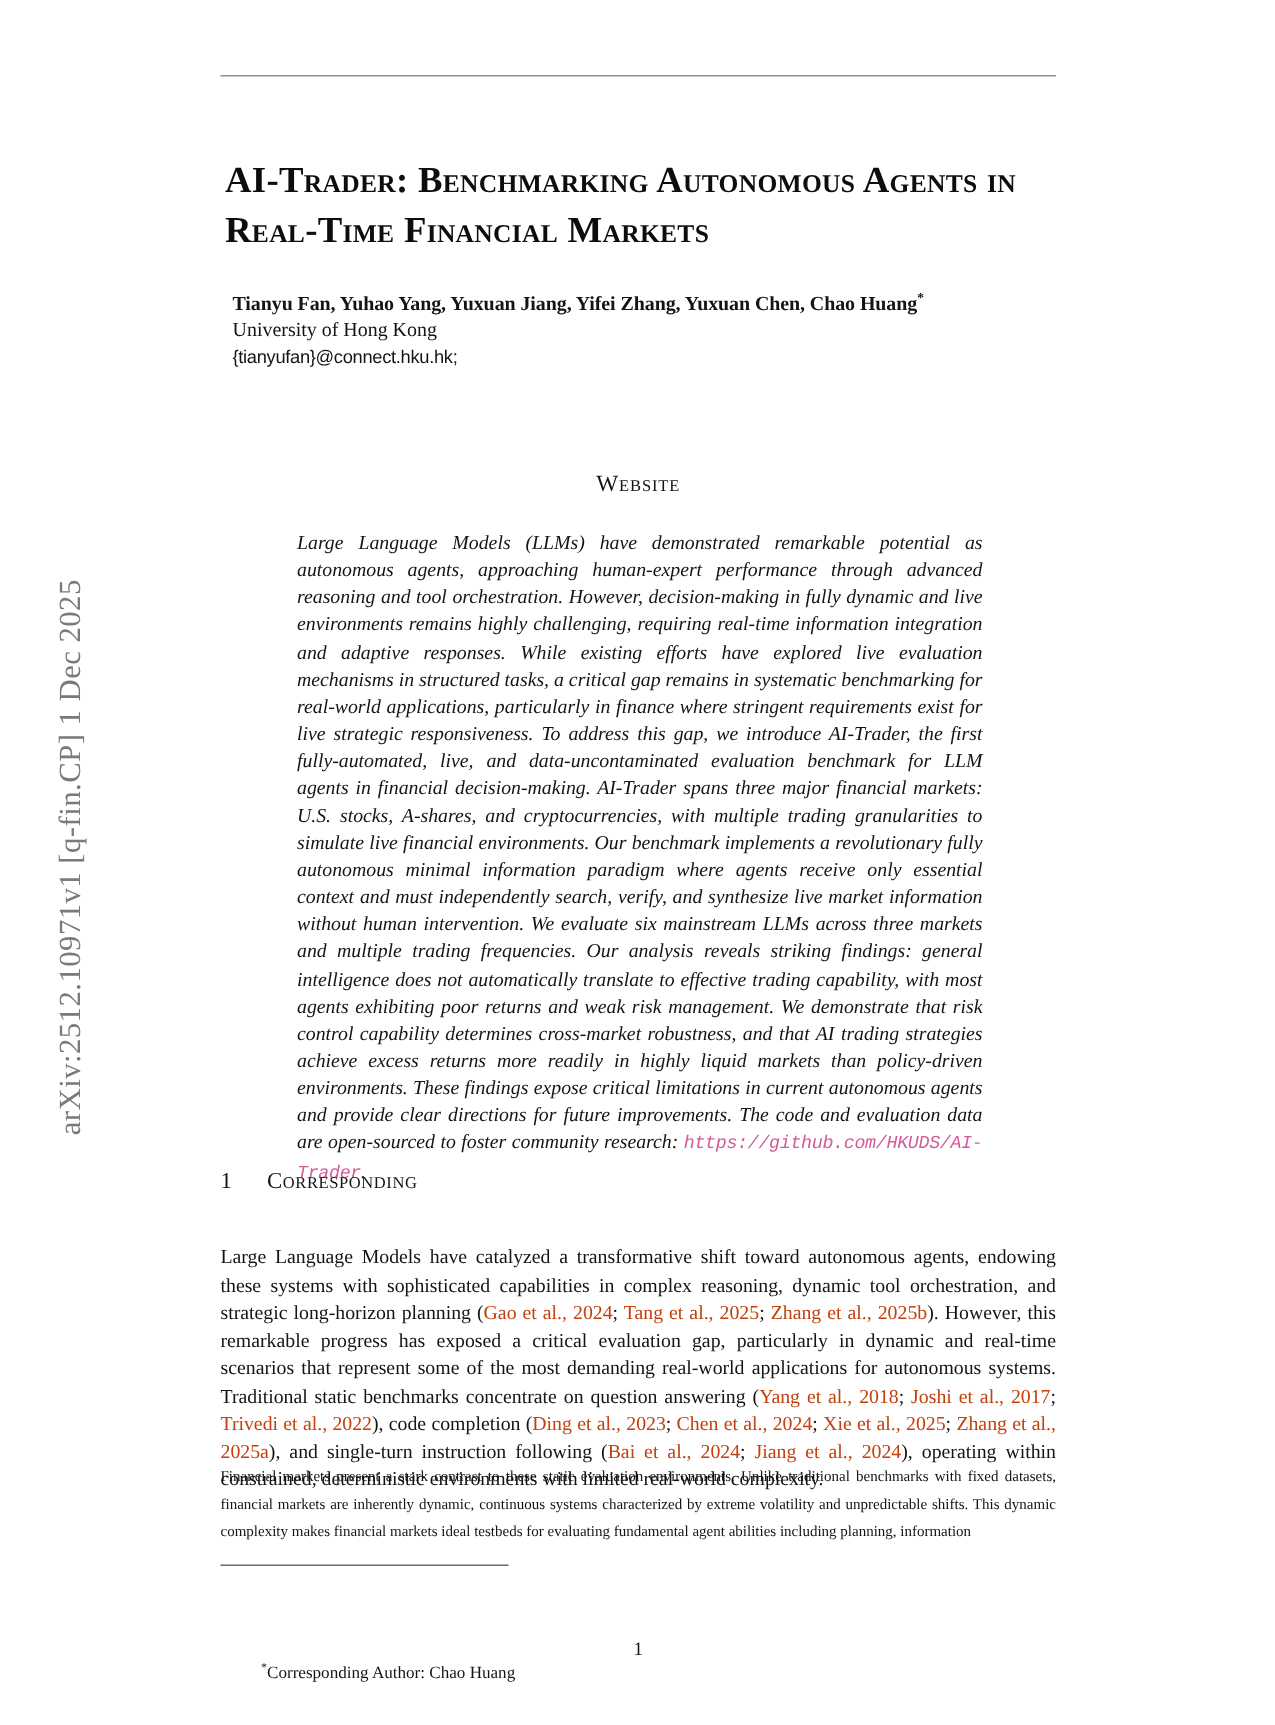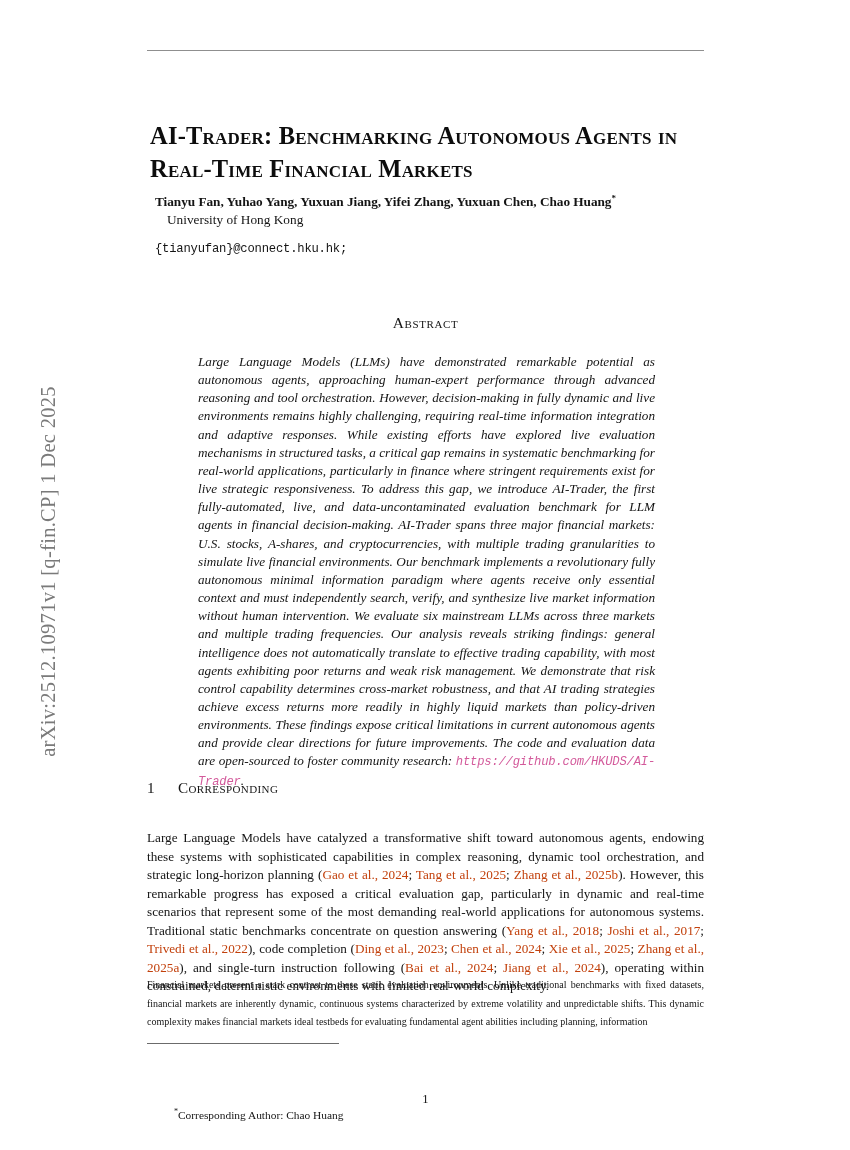--- a/index.html
+++ b/index.html
@@ -48,21 +48,21 @@
     top: 50px;
     width: 557px;
     height: 0;
     border-top: 1.1px solid #8f8f8f;
   }
 
   
   #title {
     position: absolute;
     left: 3px;
-    top: 103px;
+    top: 88px;
     width: 560px;
     font-size: 24.5px;
     line-height: 33px;
     font-variant: small-caps;
     letter-spacing: 0.2px;
     color: #0d0d0d;
   }
 
   
   #authors-block {
@@ -78,28 +78,27 @@
     letter-spacing: -0.05px;
   }
   #author-names .star {
     font-size: 9px;
     vertical-align: super;
   }
   #affiliation {
     font-size: 13.3px;
     line-height: 17px;
     margin-top: 1px;
-    margin-left: 12px;
   }
   #email {
-    font-family: Liberation Mono, monospace;
+    font-family: Liberation Sans, sans-serif;
     font-size: 12.2px;
     line-height: 18px;
     letter-spacing: -0.2px;
-    margin-top: 12px;
+    margin-top: 1px;
   }
   #website-line {
     margin-top: 17px;
     font-size: 13.3px;
     line-height: 17px;
   }
   #website-line .wlabel {
     font-weight: bold;
   }
   .url {
@@ -212,21 +211,21 @@
   <div id="top-rule"></div>
 
   <h1 id="title">AI-Trader: Benchmarking Autonomous Agents in Real-Time Financial Markets</h1>
 
   <div id="authors-block">
     <div id="author-names"><span>Tianyu Fan, Yuhao Yang, Yuxuan Jiang, Yifei Zhang, Yuxuan Chen, Chao Huang</span><span class="star">*</span></div>
     <div id="affiliation">University of Hong Kong</div>
     <div id="email">{tianyufan}@connect.hku.hk;</div>
   </div>
 
-  <div id="abstract-heading">Abstract</div>
+  <div id="abstract-heading">Website</div>
 
   <div id="abstract-body"><span>Large Language Models (LLMs) have demonstrated remarkable potential as autonomous agents, approaching human-expert performance through advanced reasoning and tool orchestration. However, decision-making in fully dynamic and live environments remains highly challenging, requiring real-time information integration and adaptive responses. While existing efforts have explored live evaluation mechanisms in structured tasks, a critical gap remains in systematic benchmarking for real-world applications, particularly in finance where stringent requirements exist for live strategic responsiveness. To address this gap, we introduce AI-Trader, the first fully-automated, live, and data-uncontaminated evaluation benchmark for LLM agents in financial decision-making. AI-Trader spans three major financial markets: U.S. stocks, A-shares, and cryptocurrencies, with multiple trading granularities to simulate live financial environments. Our benchmark implements a revolutionary fully autonomous minimal information paradigm where agents receive only essential context and must independently search, verify, and synthesize live market information without human intervention. We evaluate six mainstream LLMs across three markets and multiple trading frequencies. Our analysis reveals striking findings: general intelligence does not automatically translate to effective trading capability, with most agents exhibiting poor returns and weak risk management. We demonstrate that risk control capability determines cross-market robustness, and that AI trading strategies achieve excess returns more readily in highly liquid markets than policy-driven environments. These findings expose critical limitations in current autonomous agents and provide clear directions for future improvements. The code and evaluation data are open-sourced to foster community research: </span><span class="url">https://github.com/HKUDS/AI-Trader</span><span>.</span></div>
 
   <div id="sec1-heading"><span class="num">1</span><span>Corresponding</span></div>
 
   <p id="para1"><span>Large Language Models have catalyzed a transformative shift toward autonomous agents, endowing these systems with sophisticated capabilities in complex reasoning, dynamic tool orchestration, and strategic long-horizon planning (</span><span class="cite">Gao et al., 2024</span><span>; </span><span class="cite">Tang et al., 2025</span><span>; </span><span class="cite">Zhang et al., 2025b</span><span>). However, this remarkable progress has exposed a critical evaluation gap, particularly in dynamic and real-time scenarios that represent some of the most demanding real-world applications for autonomous systems. Traditional static benchmarks concentrate on question answering (</span><span class="cite">Yang et al., 2018</span><span>; </span><span class="cite">Joshi et al., 2017</span><span>; </span><span class="cite">Trivedi et al., 2022</span><span>), code completion (</span><span class="cite">Ding et al., 2023</span><span>; </span><span class="cite">Chen et al., 2024</span><span>; </span><span class="cite">Xie et al., 2025</span><span>; </span><span class="cite">Zhang et al., 2025a</span><span>), and single-turn instruction following (</span><span class="cite">Bai et al., 2024</span><span>; </span><span class="cite">Jiang et al., 2024</span><span>), operating within constrained, deterministic environments with limited real-world complexity.</span></p>
 
   <p id="para2">Financial markets present a stark contrast to these static evaluation environments. Unlike traditional benchmarks with fixed datasets, financial markets are inherently dynamic, continuous systems characterized by extreme volatility and unpredictable shifts. This dynamic complexity makes financial markets ideal testbeds for evaluating fundamental agent abilities including planning, information</p>
 
   <div id="footnote-rule"></div>

